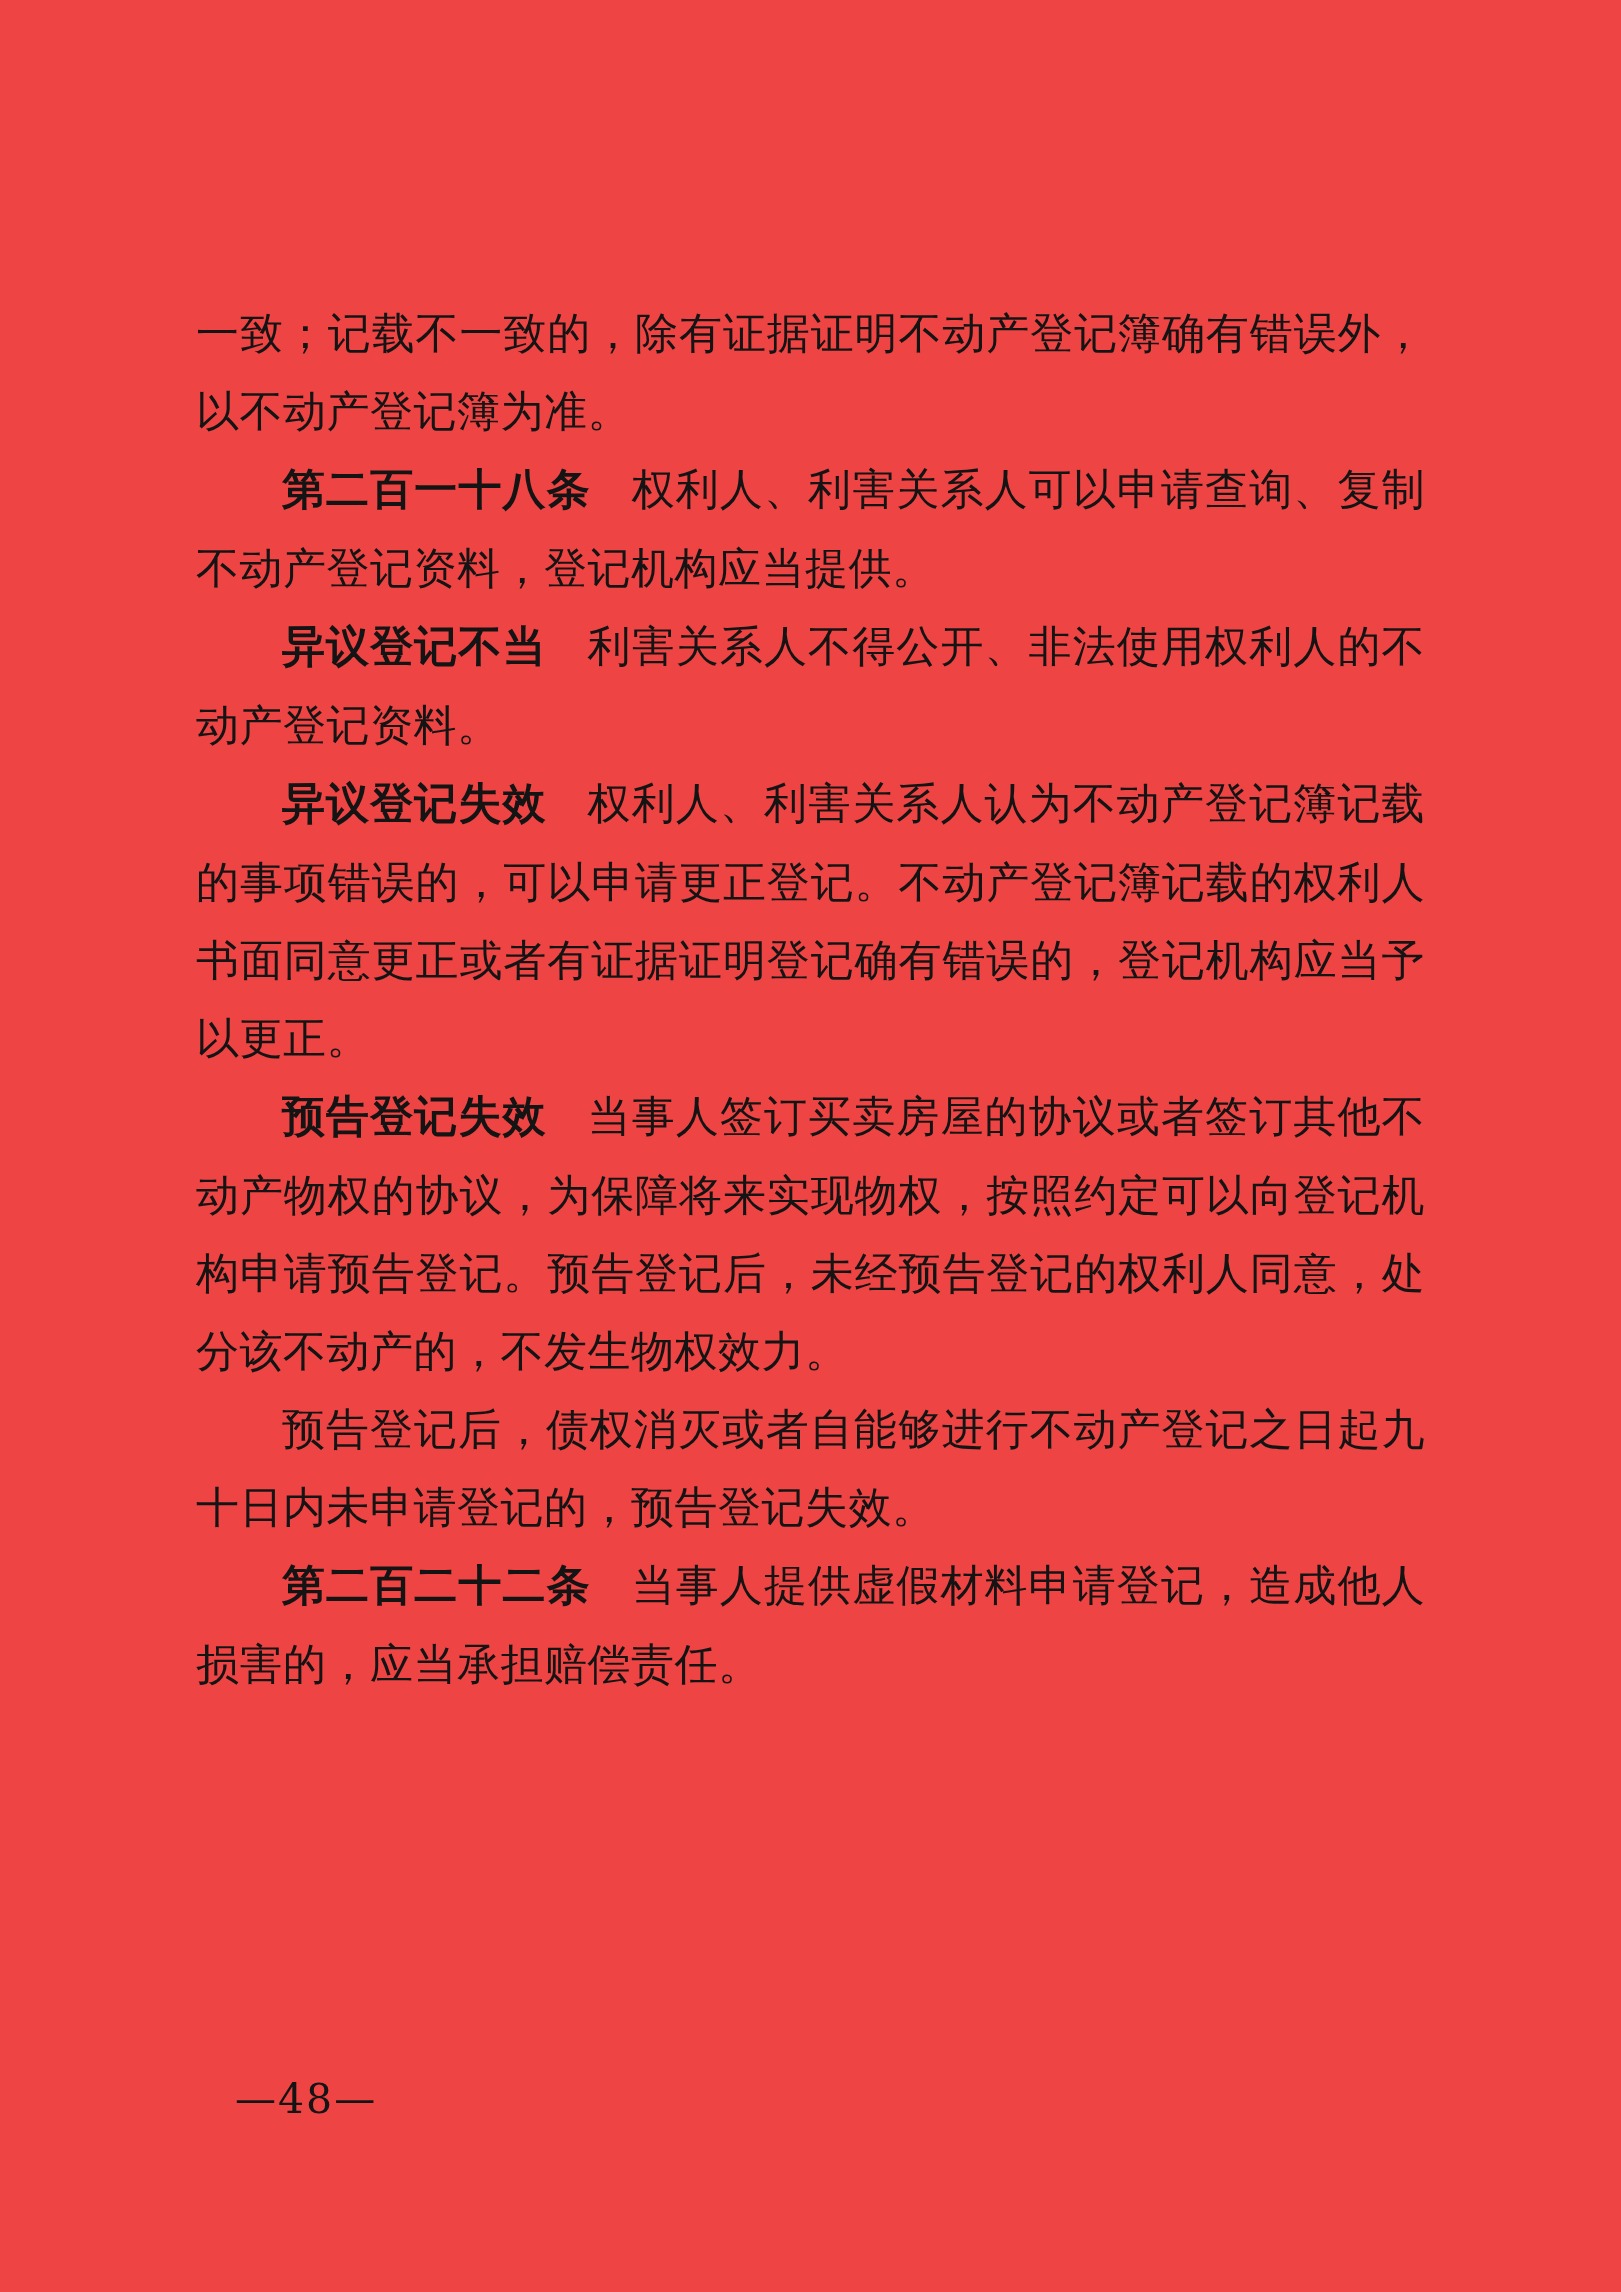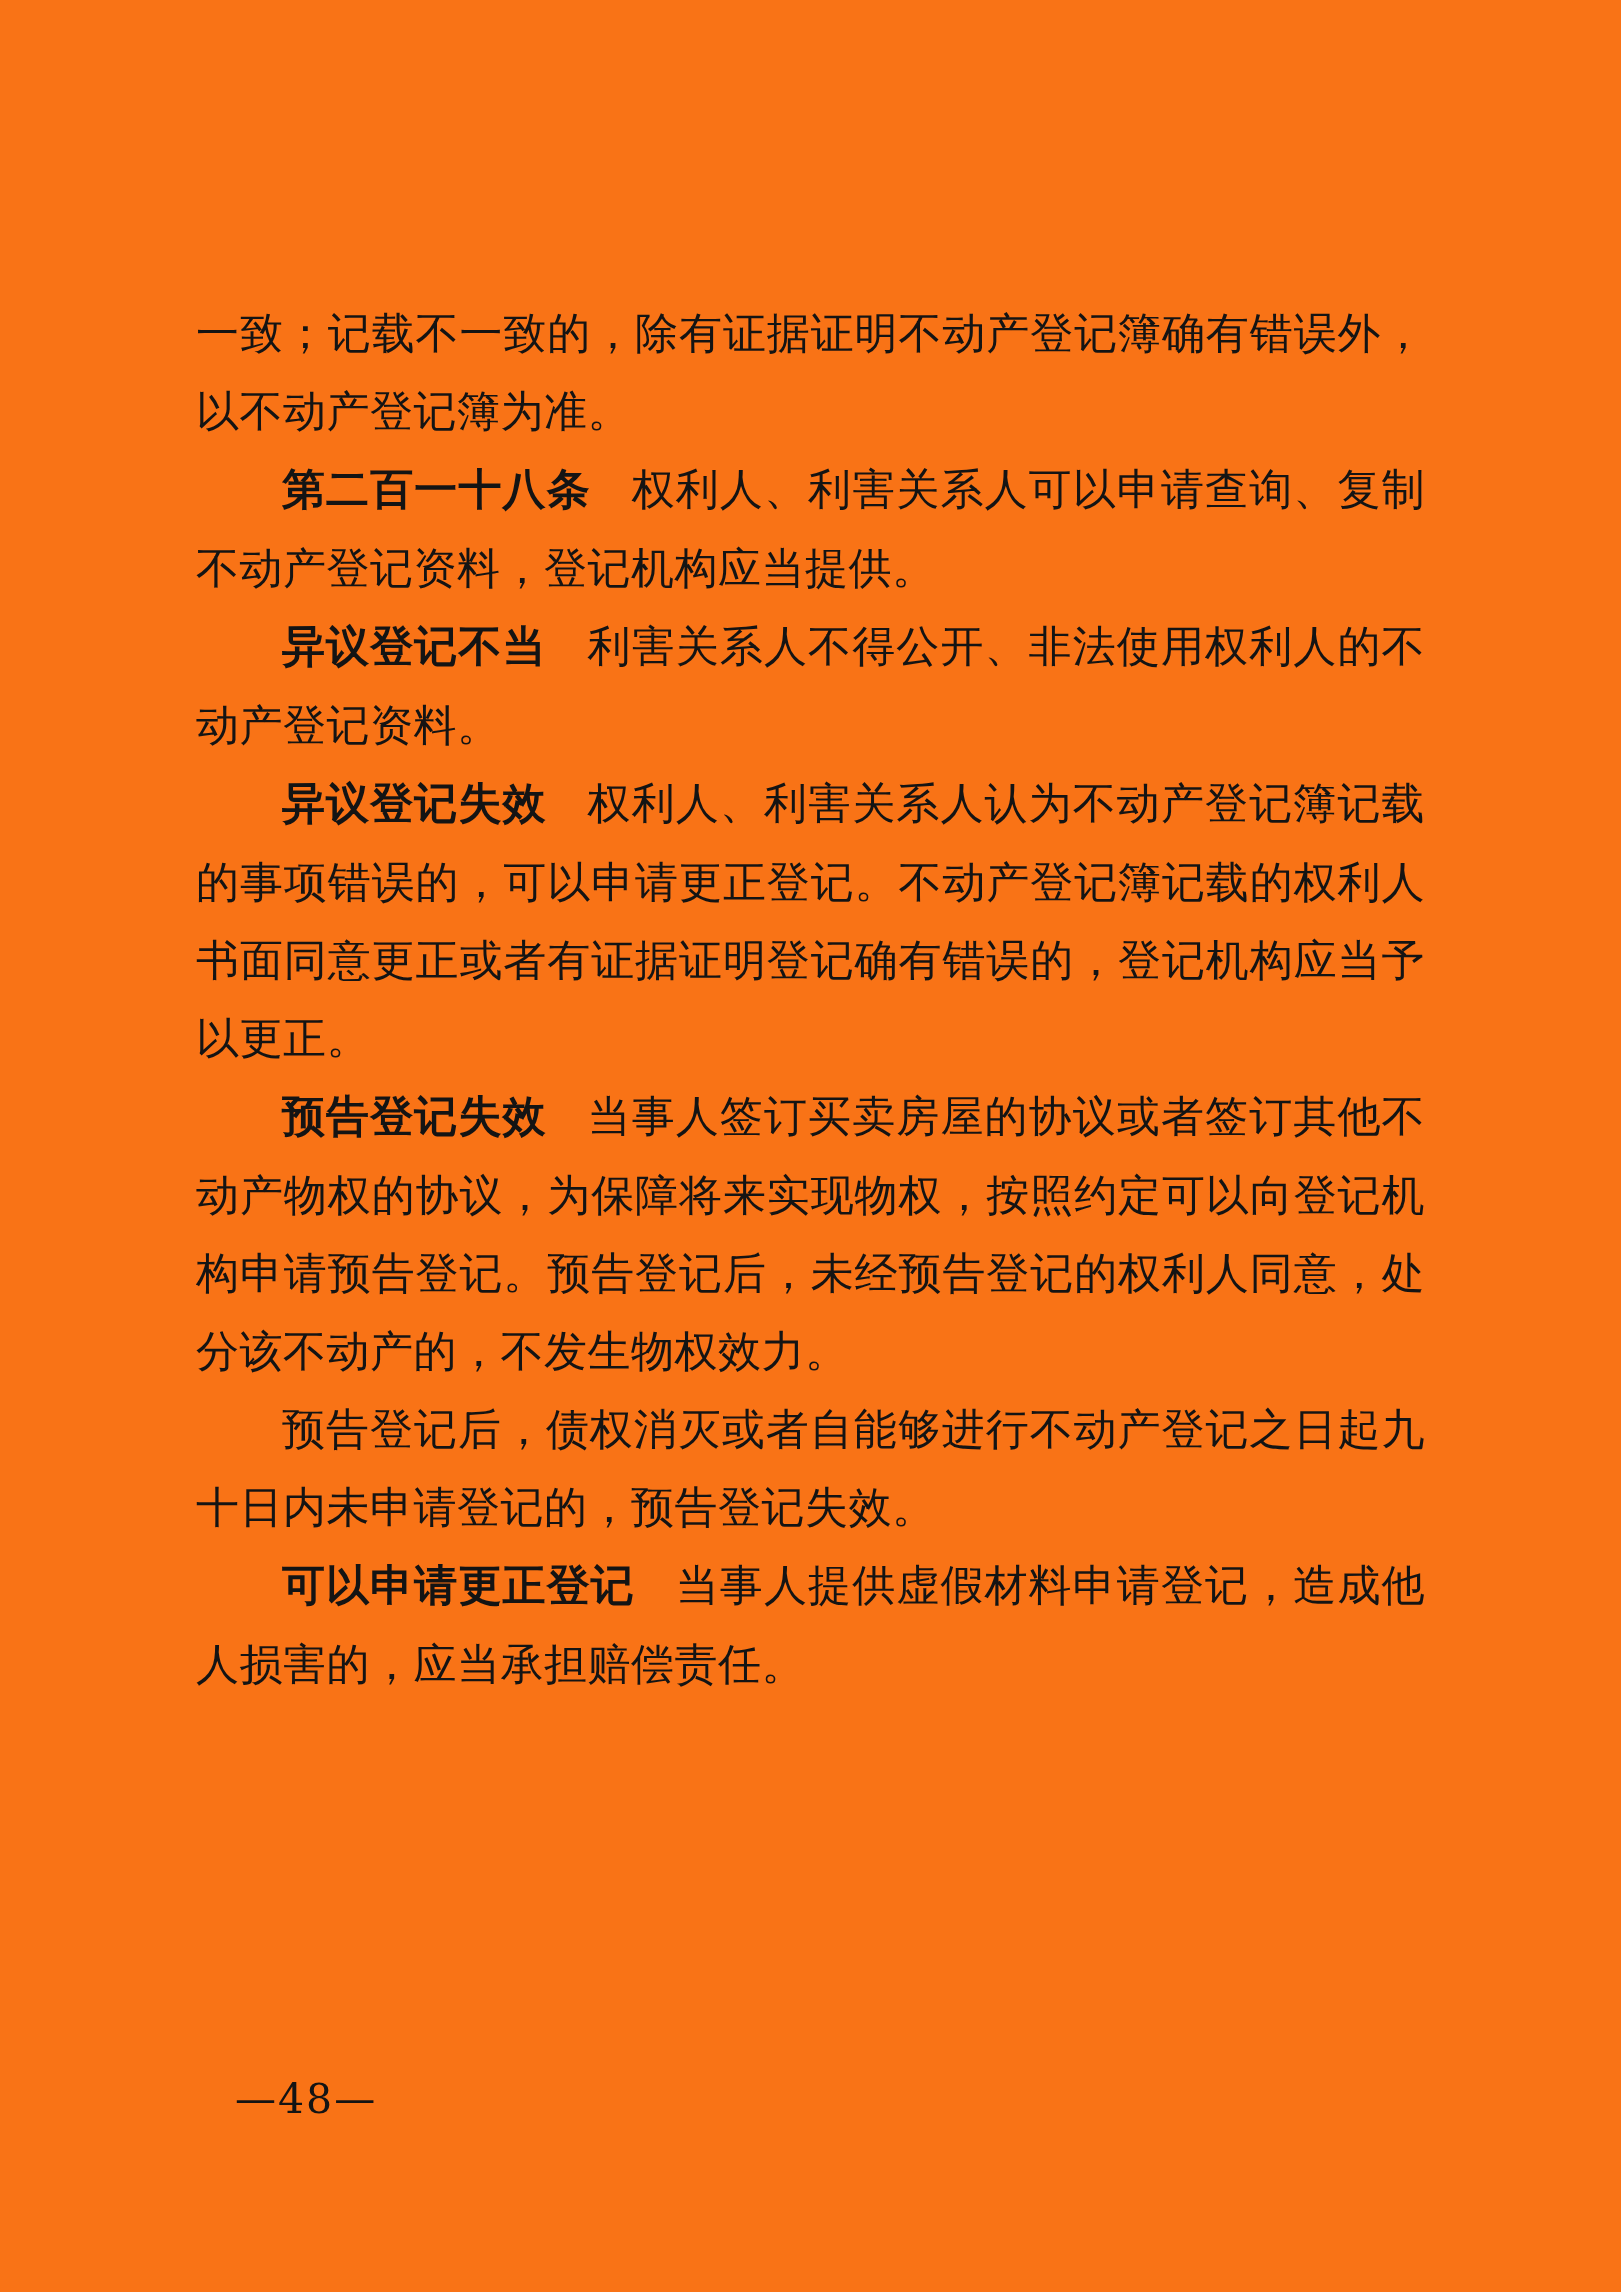--- a/index.html
+++ b/index.html
@@ -5,21 +5,21 @@
   html, body {
     margin: 0;
     padding: 0;
     background: #e8e8e8;
   }
   .page {
     position: relative;
     width: 1621px;
     height: 2293px;
     margin: 0 auto;
-    background: #f97316;
+    background: #ef4444;
     overflow: hidden;
     font-family: "DejaVu Serif", "Liberation Serif", serif;
     color: #141414;
   }
   .content {
     position: absolute;
     left: 196px;
     top: 294px;
     width: 1229px;
     font-size: 43px;
@@ -55,17 +55,17 @@
 <body>
 
 <div class="page">
   <main class="content">
       <p class="para continuation"><span>一致；记载不一致的，除有证据证明不动产登记簿确有错误外，以不动产登记簿为准。</span></p>
       <p class="para"><b class="article-head">第二百一十八条</b><span>权利人、利害关系人可以申请查询、复制不动产登记资料，登记机构应当提供。</span></p>
       <p class="para"><b class="article-head">异议登记不当</b><span>利害关系人不得公开、非法使用权利人的不动产登记资料。</span></p>
       <p class="para"><b class="article-head">异议登记失效</b><span>权利人、利害关系人认为不动产登记簿记载的事项错误的，可以申请更正登记。不动产登记簿记载的权利人书面同意更正或者有证据证明登记确有错误的，登记机构应当予以更正。</span></p>
       <p class="para"><b class="article-head">预告登记失效</b><span>当事人签订买卖房屋的协议或者签订其他不动产物权的协议，为保障将来实现物权，按照约定可以向登记机构申请预告登记。预告登记后，未经预告登记的权利人同意，处分该不动产的，不发生物权效力。</span></p>
       <p class="para"><span>预告登记后，债权消灭或者自能够进行不动产登记之日起九十日内未申请登记的，预告登记失效。</span></p>
-      <p class="para"><b class="article-head">可以申请更正登记</b><span>当事人提供虚假材料申请登记，造成他人损害的，应当承担赔偿责任。</span></p>
+      <p class="para"><b class="article-head">第二百二十二条</b><span>当事人提供虚假材料申请登记，造成他人损害的，应当承担赔偿责任。</span></p>
     </main>
   <div class="page-footer">—48—</div>
 </div>
 
 
 </body></html>

